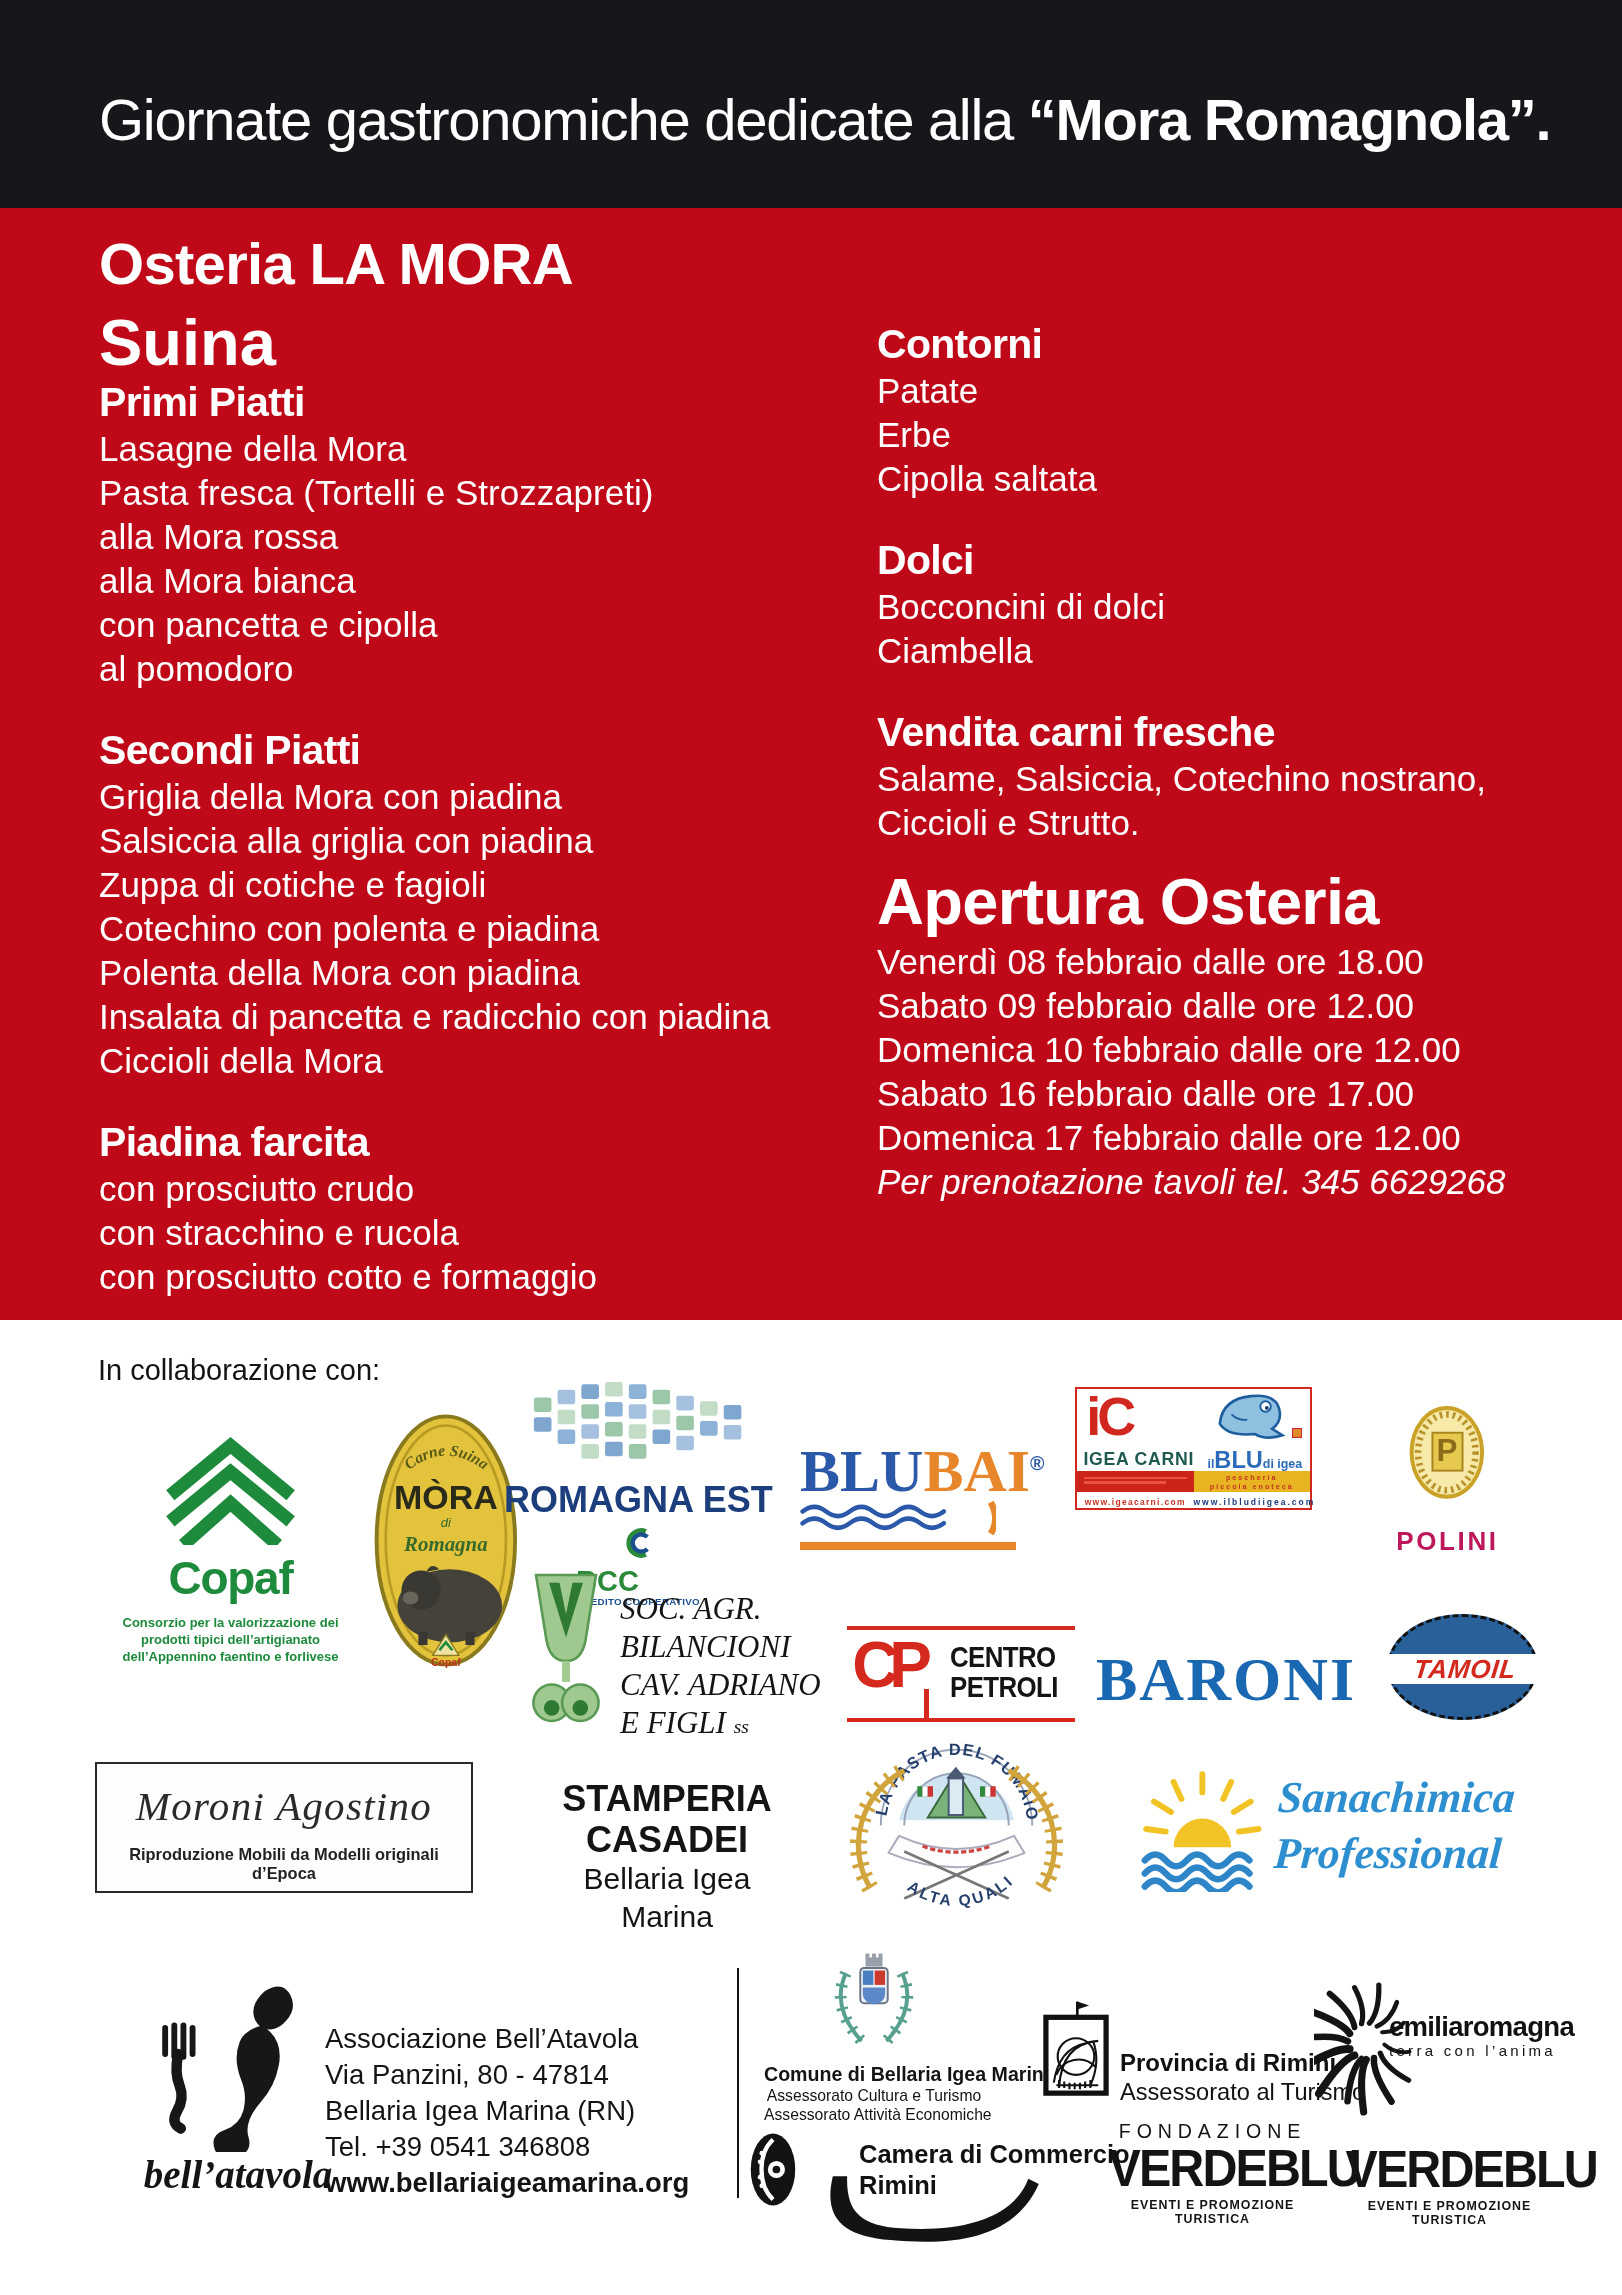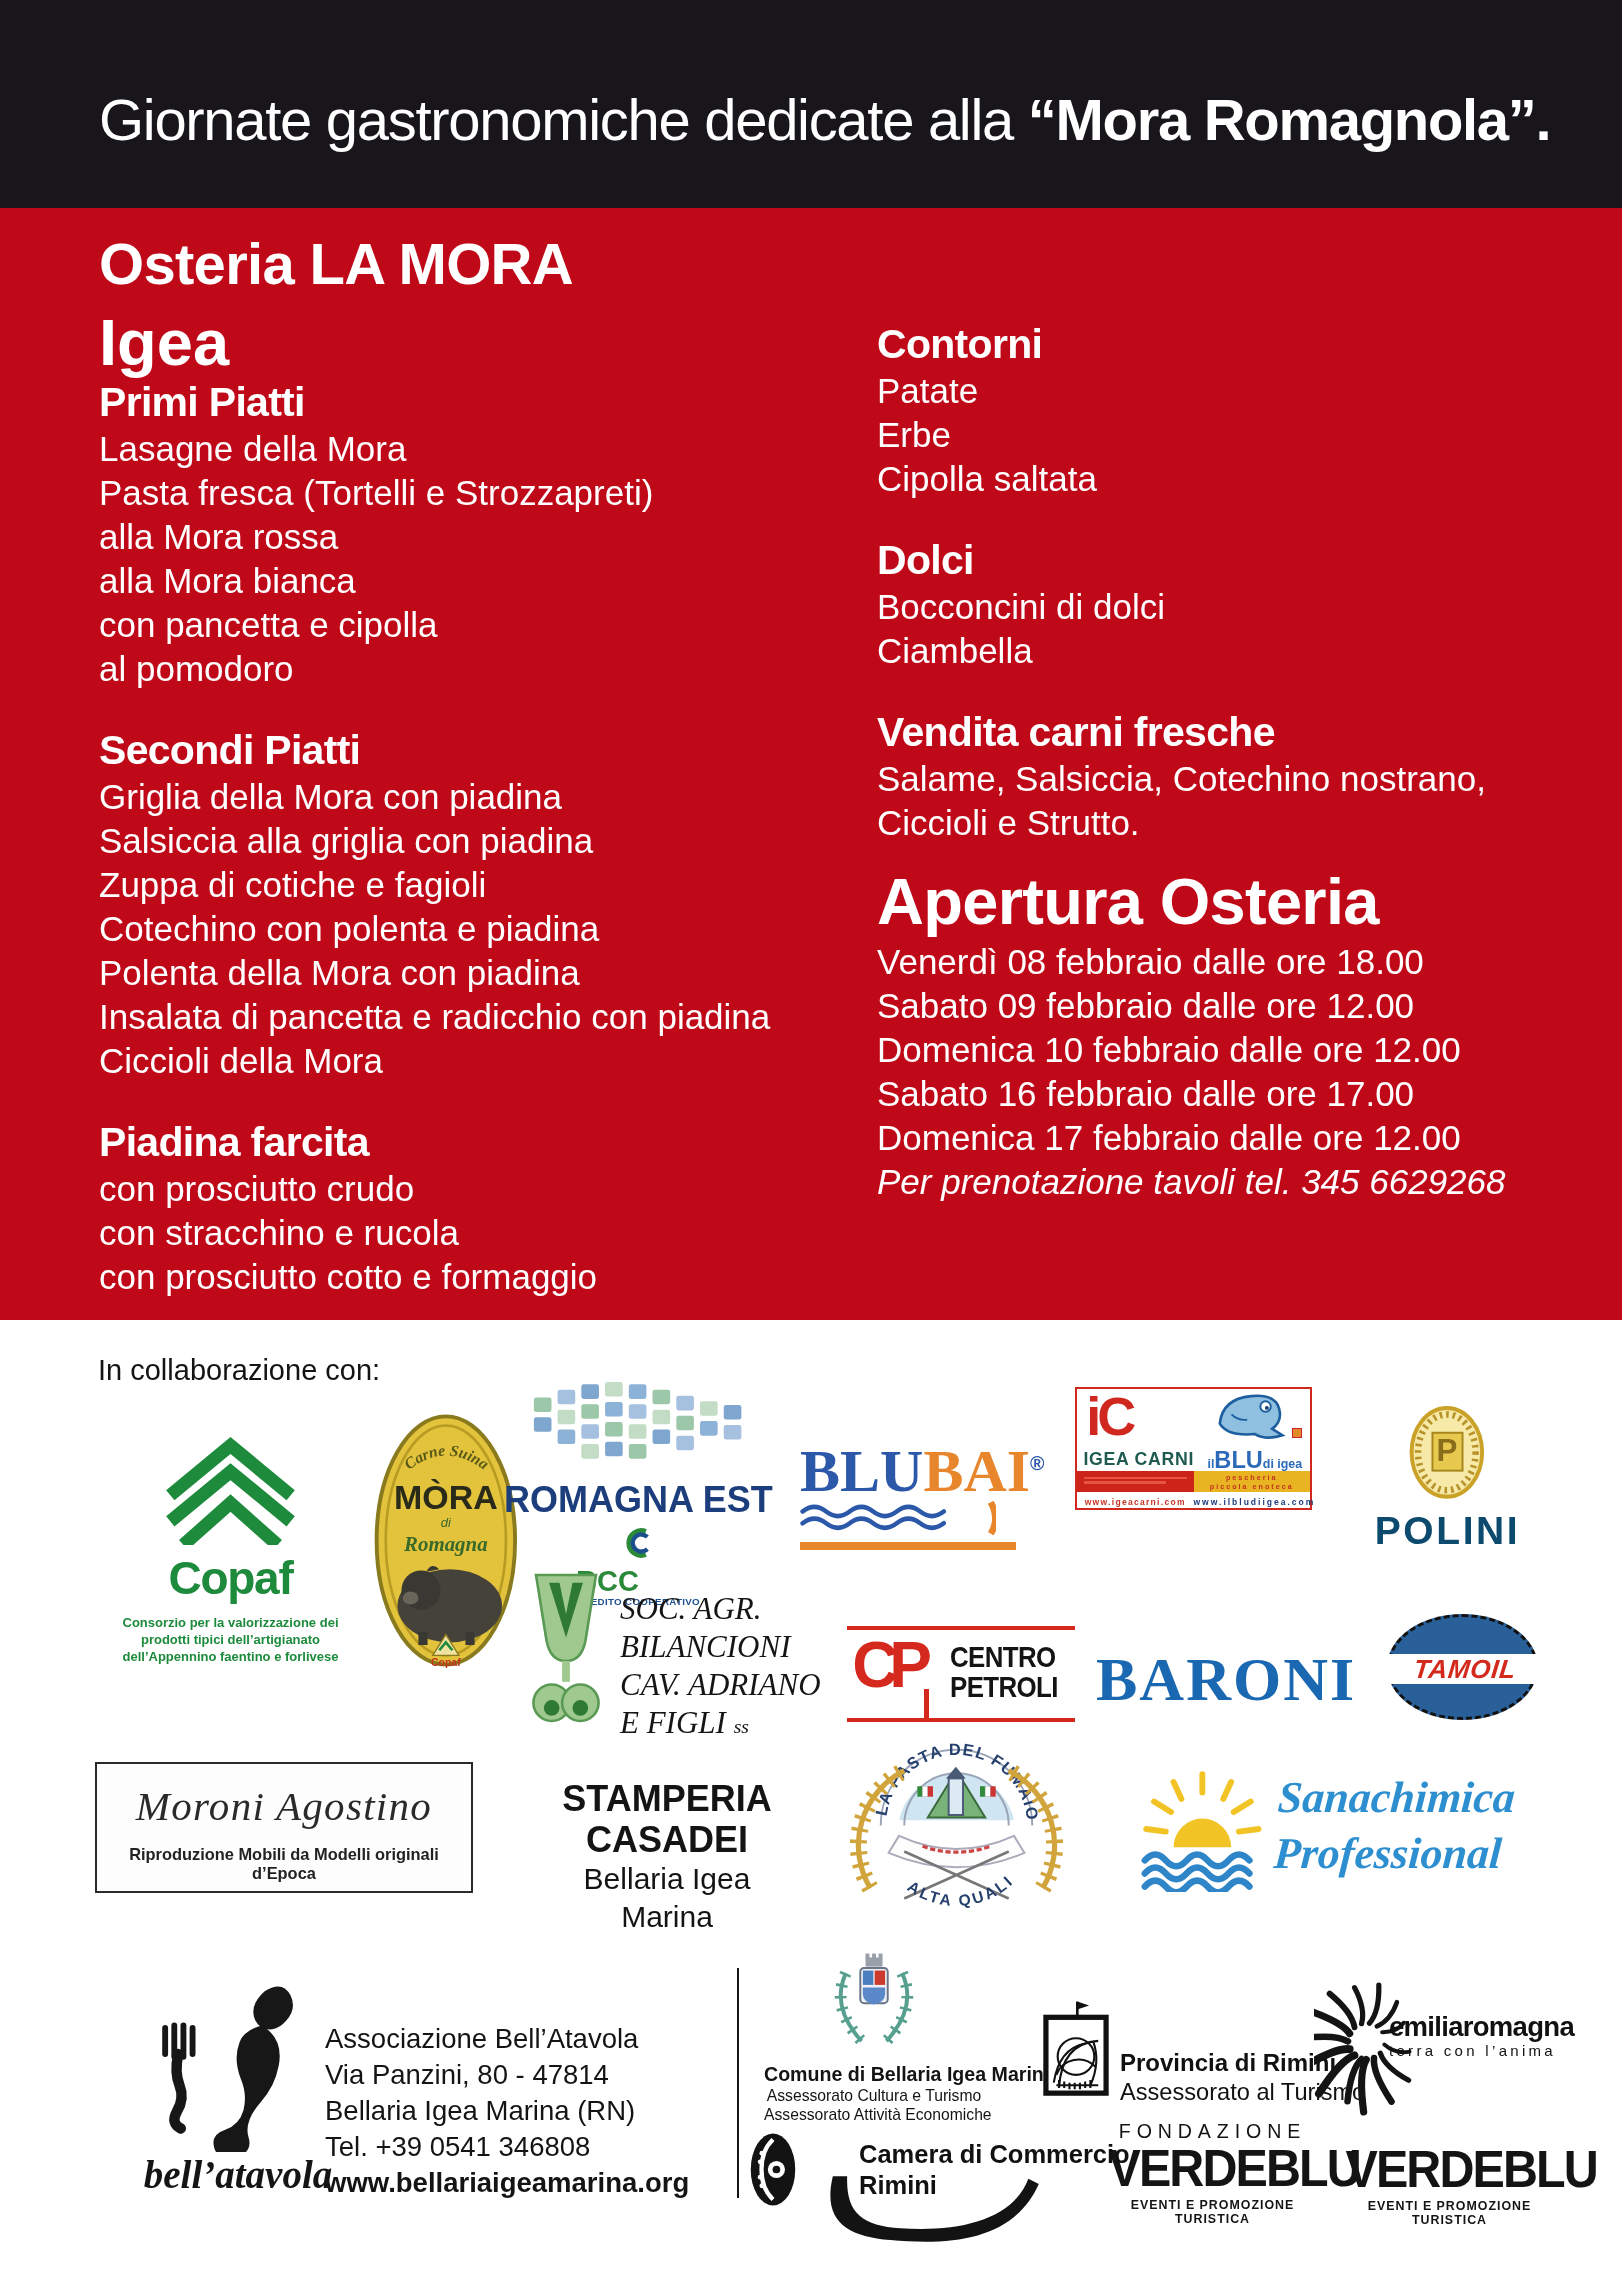--- a/index.html
+++ b/index.html
@@ -55,21 +55,21 @@
   .igea-brand .sm { font-size:12.4px; font-weight:bold; } .igea-brand .lg { font-size:23.6px; font-weight:bold; }
   .igea-bands { position:absolute; left:0; bottom:15.7px; width:100%; height:21px; display:flex; }
   .igea-band-red { width:50%; background:#cc2418; padding:3.3px 6.5px; }
   .stripe { height:2.6px; background:rgba(255,120,100,.55); margin:2px 0; }
   .igea-band-yel { width:50%; background:#e8b422; color:#c23422; font-size:7.2px; font-weight:bold;
                    letter-spacing:2px; text-align:center; line-height:9.8px; padding-top:1.3px; }
   .igea-sites { position:absolute; left:0; bottom:1.3px; width:100%; display:flex; font-size:8.5px; font-weight:bold; }
   .site-l { width:50%; color:#c53324; letter-spacing:1.3px; text-align:center; }
   .site-r { width:50%; color:#1a3a7c; letter-spacing:2px; text-align:left; }
 
-  .polini-name { font-size:39px; font-weight:bold; color:#0c4a6e; letter-spacing:2.6px; margin-top:5px; }
+  .polini-name { font-size:26px; font-weight:bold; color:#be185d; letter-spacing:2.6px; margin-top:22px; }
 
   .bila-text { position:absolute; font-family:"Liberation Serif","DejaVu Serif",serif; font-style:italic;
                font-size:31px; line-height:38px; color:#151515; text-align:left; white-space:nowrap; }
   .bila-text .ss { font-size:19.6px; }
 
   .cp-box { position:absolute; width:228px; height:96px; }
   .cp-line { position:absolute; left:0; width:100%; height:3.9px; background:#d6291e; }
   .cp-mono { position:absolute; left:5.2px; top:6.5px; font-size:64px; font-weight:bold; color:#d6291e; letter-spacing:-9.2px; line-height:64px; }
   .cp-stem { position:absolute; left:77px; top:63px; width:5.2px; height:29px; background:#d6291e; }
   .cp-words { position:absolute; left:103px; top:15.7px; }
@@ -124,21 +124,21 @@
 <body>
 
 <div class="poster">
 
   <header class="topbar">
     <div class="topbar-text"><span>Giornate gastronomiche dedicate alla </span><b>“Mora Romagnola”.</b></div>
   </header>
 
   <section class="red">
     <h1 class="osteria nw">Osteria LA MORA</h1>
-    <h2 class="menu-title nw">Igea</h2>
+    <h2 class="menu-title nw">Suina</h2>
 
     <div class="mcol col-left">
       <div class="msec">
         <h3>Primi Piatti</h3>
         <ul>
             <li>Lasagne della Mora</li>
             <li>Pasta fresca (Tortelli e Strozzapreti)</li>
             <li>alla Mora rossa</li>
             <li>alla Mora bianca</li>
             <li>con pancetta e cipolla</li>

